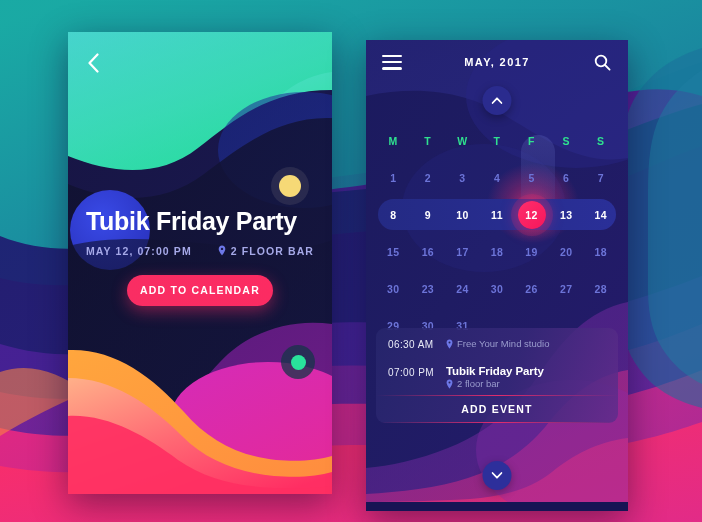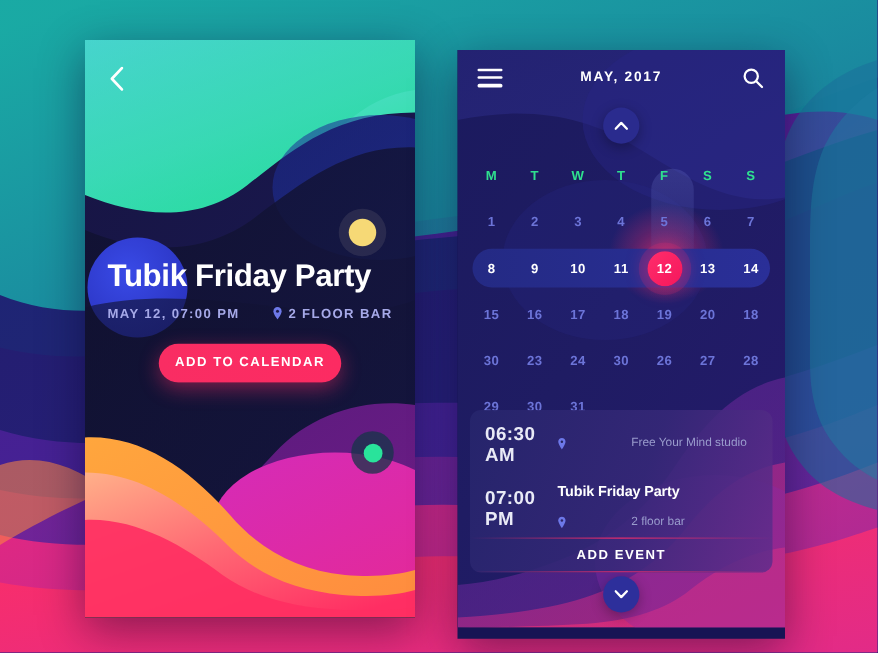--- a/index.html
+++ b/index.html
@@ -116,25 +116,25 @@
   .cell.empty{color:transparent;}
 
   
   .events{
     position:absolute;left:10px;right:10px;top:288px;z-index:5;
     border-radius:9px;overflow:hidden;
     background:linear-gradient(110deg,rgba(38,37,108,.92) 0%,rgba(54,40,120,.88) 55%,rgba(96,44,140,.85) 100%);
   }
   .ev{display:flex;align-items:flex-start;padding:9px 12px 6px;}
   .ev-time{
-    width:58px;flex:none;color:#e9eaf6;font-size:15px;font-weight:bold;letter-spacing:.4px;padding-top:2px;
+    width:58px;flex:none;color:#e9eaf6;font-size:10px;font-weight:normal;letter-spacing:.4px;padding-top:2px;
   }
   .ev-body{flex:1;}
   .ev-name{color:#ffffff;font-size:11.5px;font-weight:bold;letter-spacing:-.1px;}
-  .ev-loc{display:flex;align-items:center;margin-top:12px;color:#9a9ccd;font-size:9.5px;gap:48px;}
+  .ev-loc{display:flex;align-items:center;margin-top:1px;color:#9a9ccd;font-size:9.5px;}
   .ev-loc svg{width:7px;height:10px;margin-right:4px;}
   .divider{height:1px;background:linear-gradient(90deg,rgba(255,45,107,0),rgba(255,45,107,.85),rgba(255,45,107,0));}
   .add-event{
     height:26px;display:flex;align-items:center;justify-content:center;cursor:pointer;
     color:#ffffff;font-size:10.5px;font-weight:bold;letter-spacing:1.2px;
   }
 </style>
 </head>
 <body>
 

